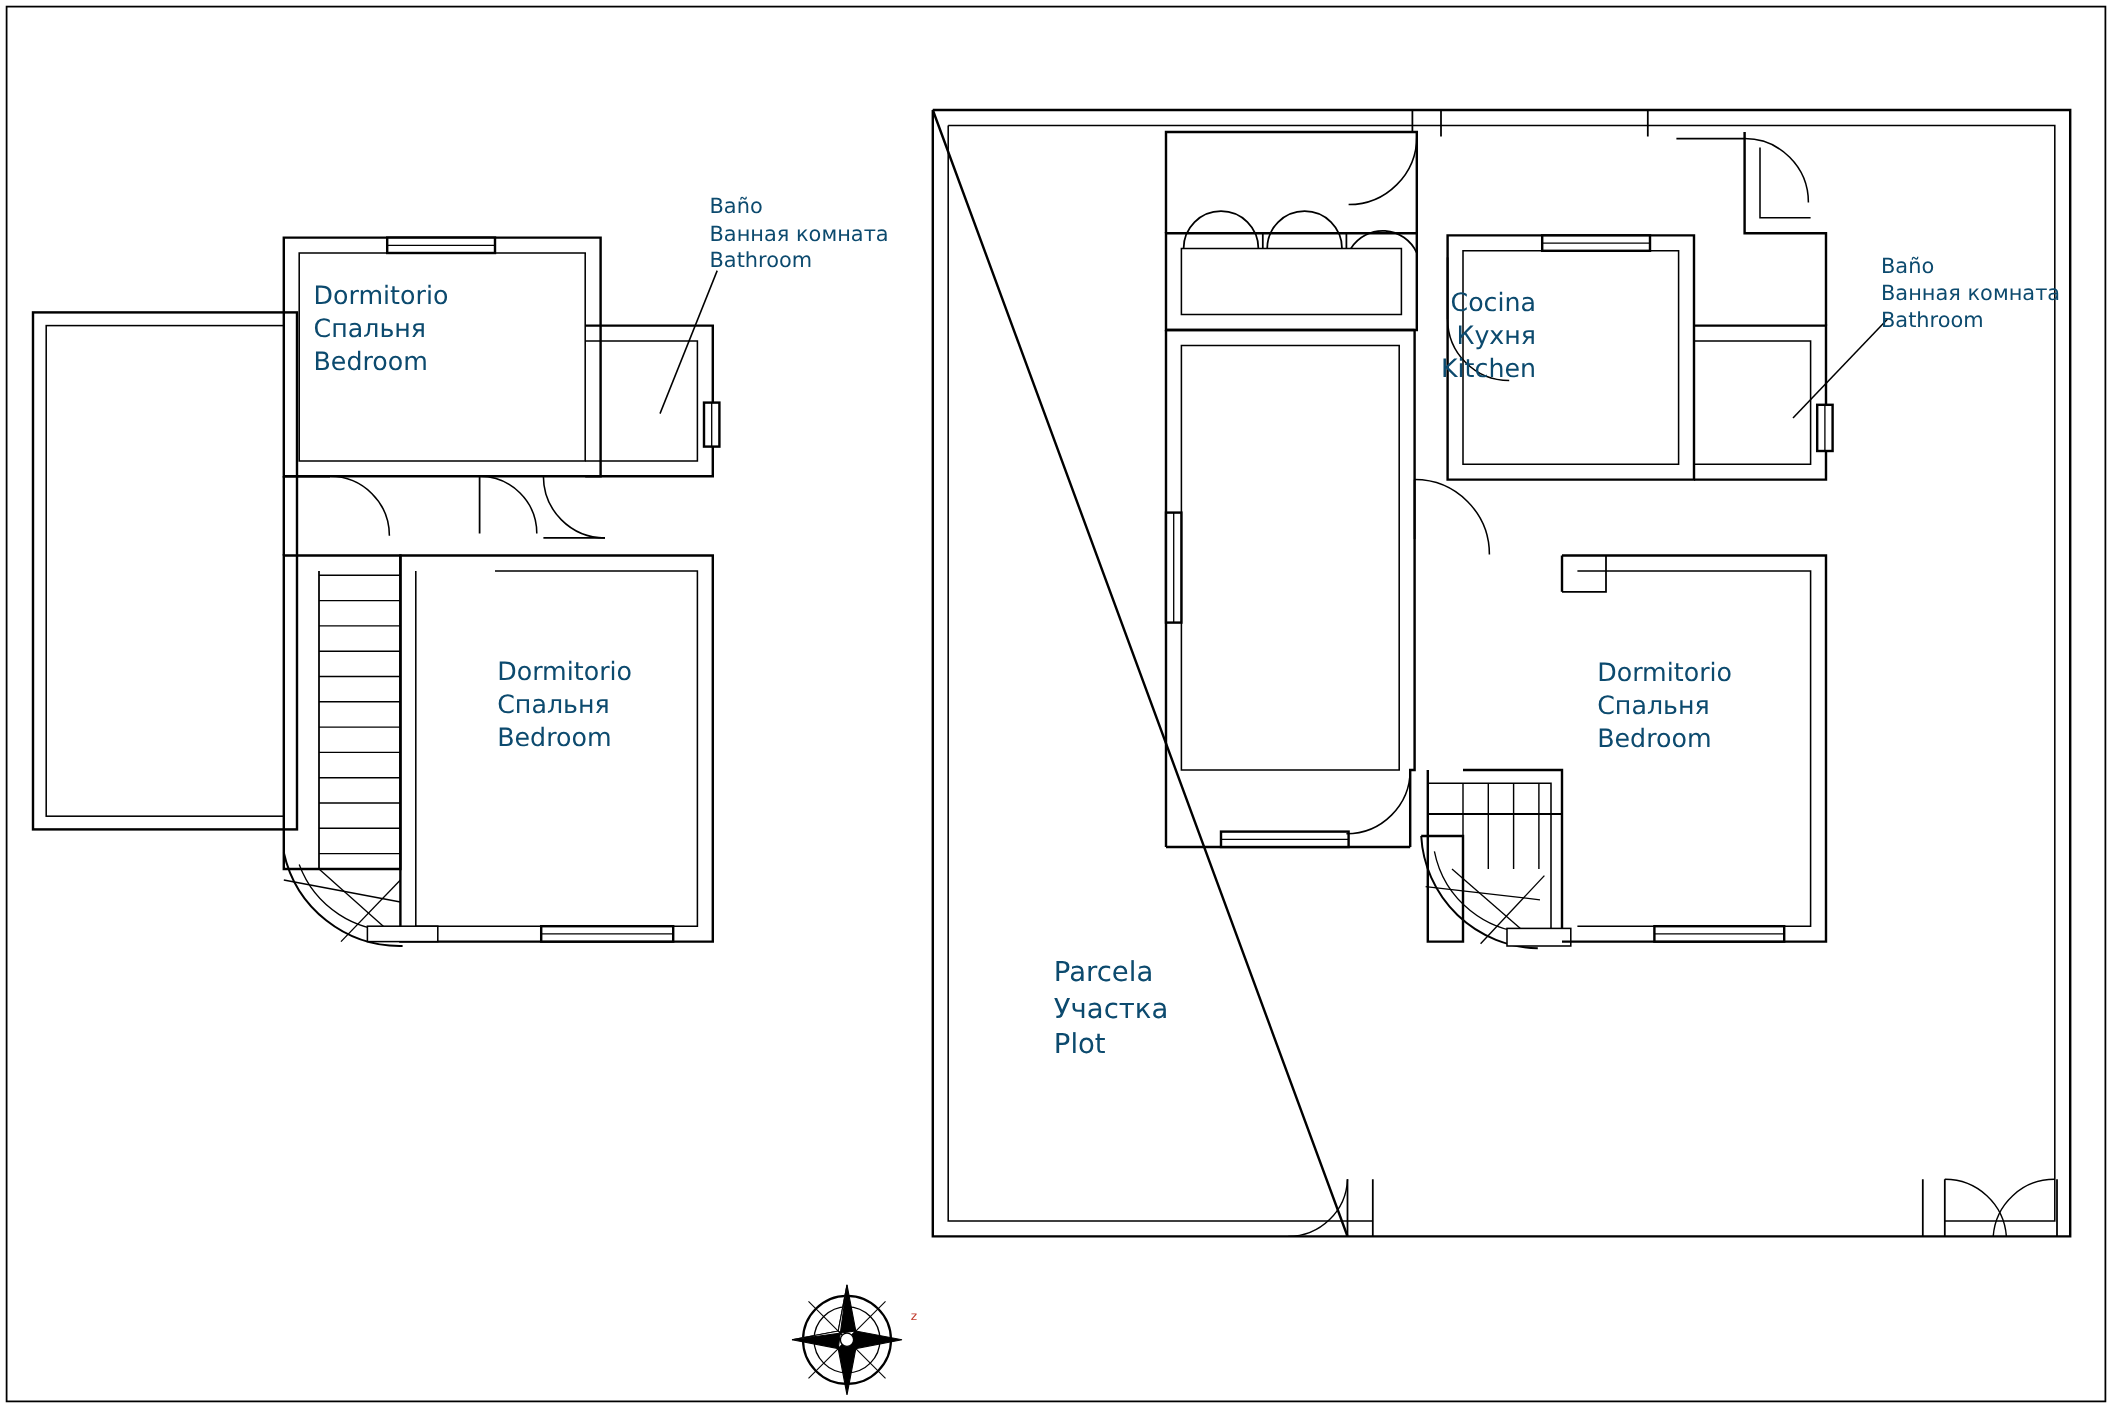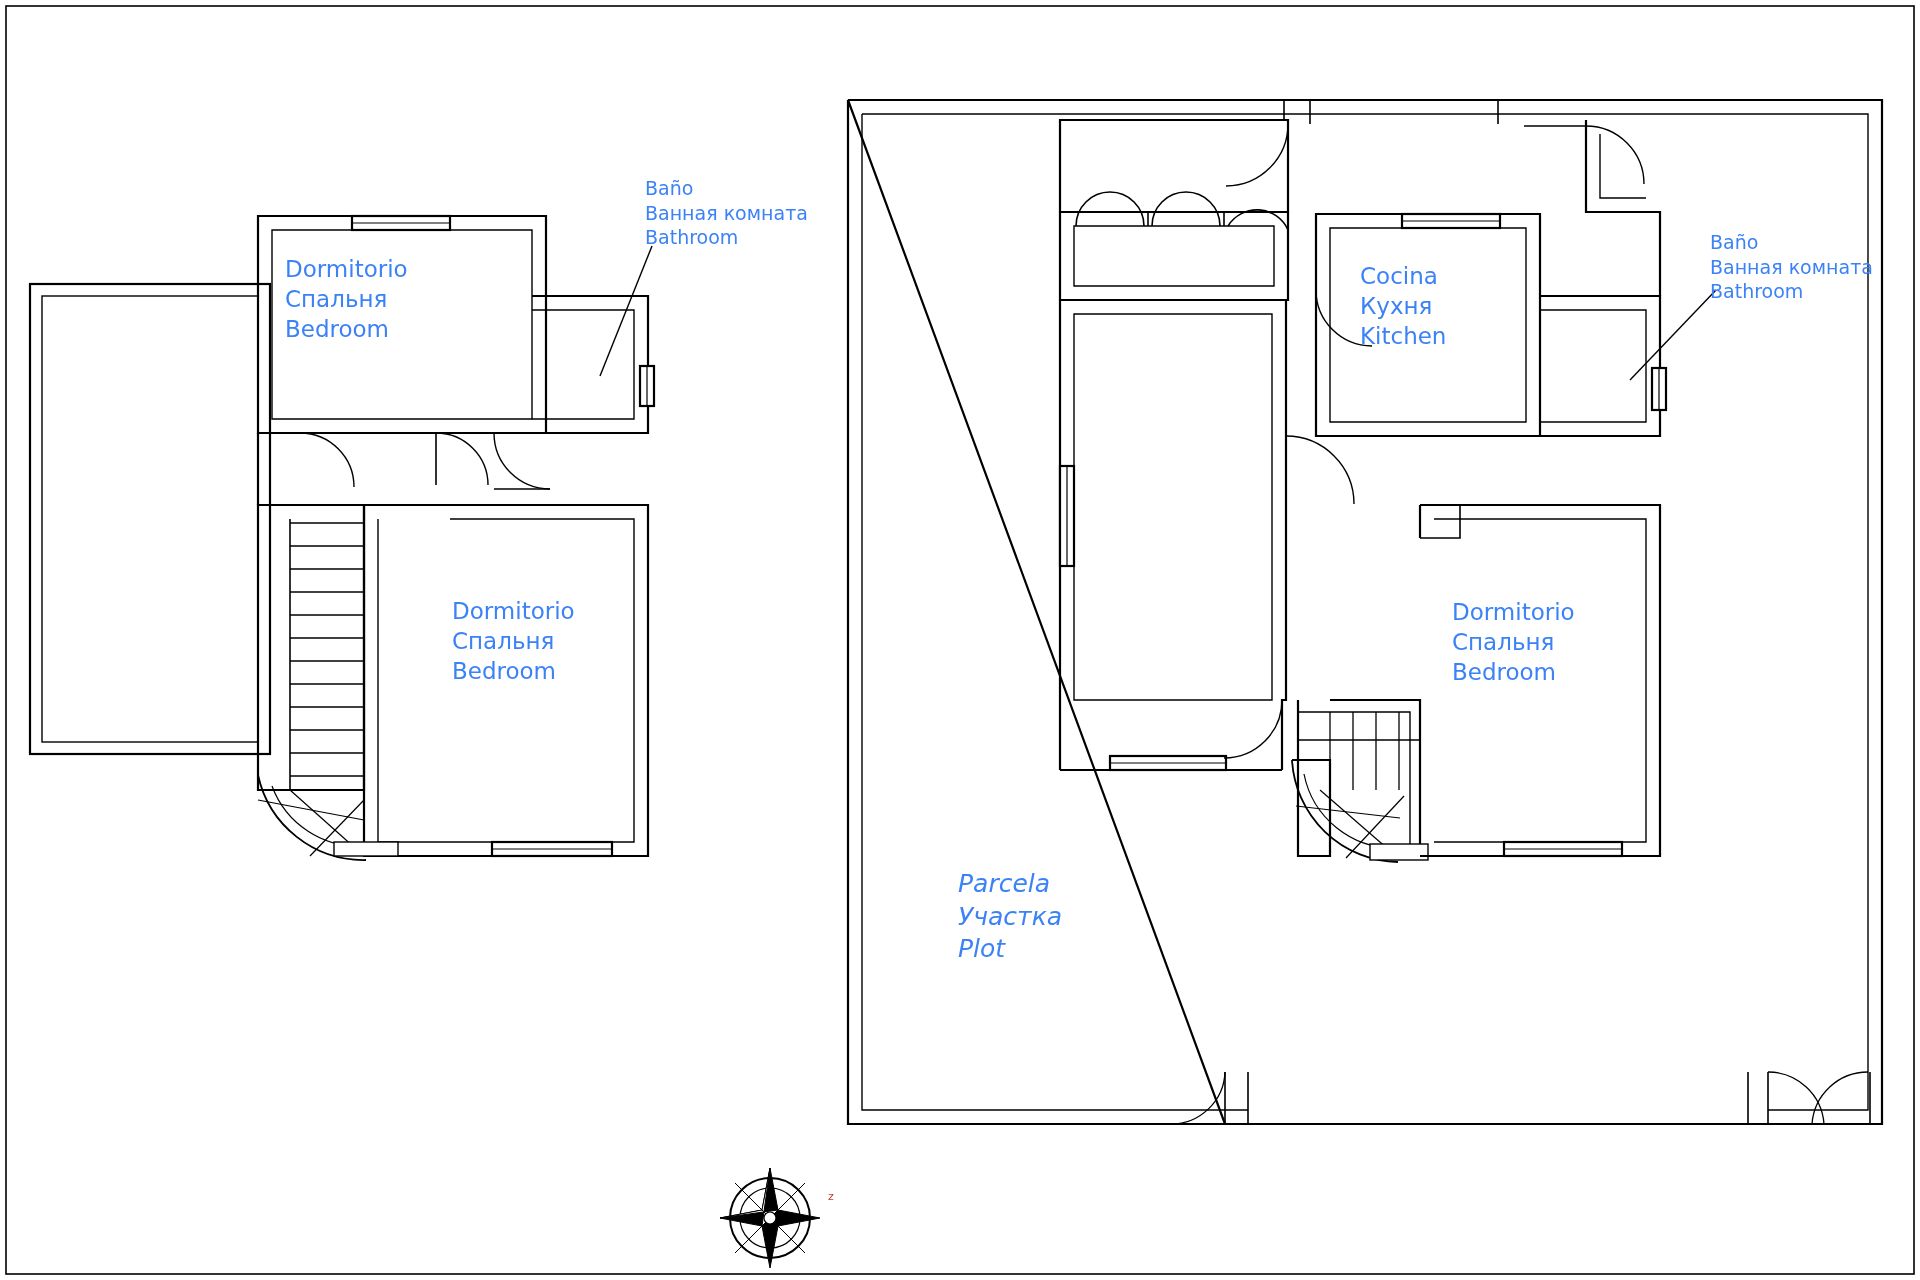--- a/index.html
+++ b/index.html
@@ -1,22 +1,22 @@
 <!DOCTYPE html>
 <html><head>
 <meta charset="utf-8">
 <style>
   html,body{margin:0;padding:0;background:#ffffff;}
   body{width:1920px;height:1280px;font-family:"DejaVu Sans",sans-serif;color:#000;overflow:hidden;}
   #stage{position:relative;width:1920px;height:1280px;}
   svg#plan{position:absolute;left:0;top:0;width:1920px;height:1280px;}
-  .lbl{position:absolute;white-space:pre;line-height:1.30;color:#3b82f6;}
+  .lbl{position:absolute;white-space:pre;line-height:1.30;color:#0c4a6e;}
   .lbl-room{font-size:23px;}
   .lbl-small{font-size:19px;}
-  .lbl-plot{font-size:25px;font-style:italic;}
+  .lbl-plot{font-size:25px;}
   .frame{fill:none;stroke:#000;stroke-width:1.6;}
 </style>
 </head>
 <body>
 
 <div id="stage">
 
   <svg id="plan" viewBox="0 0 1920 1280">
 
     <rect class="frame" x="6" y="6" width="1908" height="1268"></rect>
@@ -191,21 +191,21 @@
 Bedroom</div>
 
   <div class="lbl lbl-room" style="left:452px;top:597px;">Dormitorio
 Спальня
 Bedroom</div>
 
   <div class="lbl lbl-small" style="left:645px;top:176px;">Baño
 Ванная комната
 Bathroom</div>
 
-  <div class="lbl lbl-room" style="left:1360px;top:262px;">Cocina
+  <div class="lbl lbl-room" style="left:1310px;top:262px;text-align:right;">Cocina
 Кухня
 Kitchen</div>
 
 
   <div class="lbl lbl-room" style="left:1452px;top:598px;">Dormitorio
 Спальня
 Bedroom</div>
 
   <div class="lbl lbl-small" style="left:1710px;top:230px;">Baño
 Ванная комната

